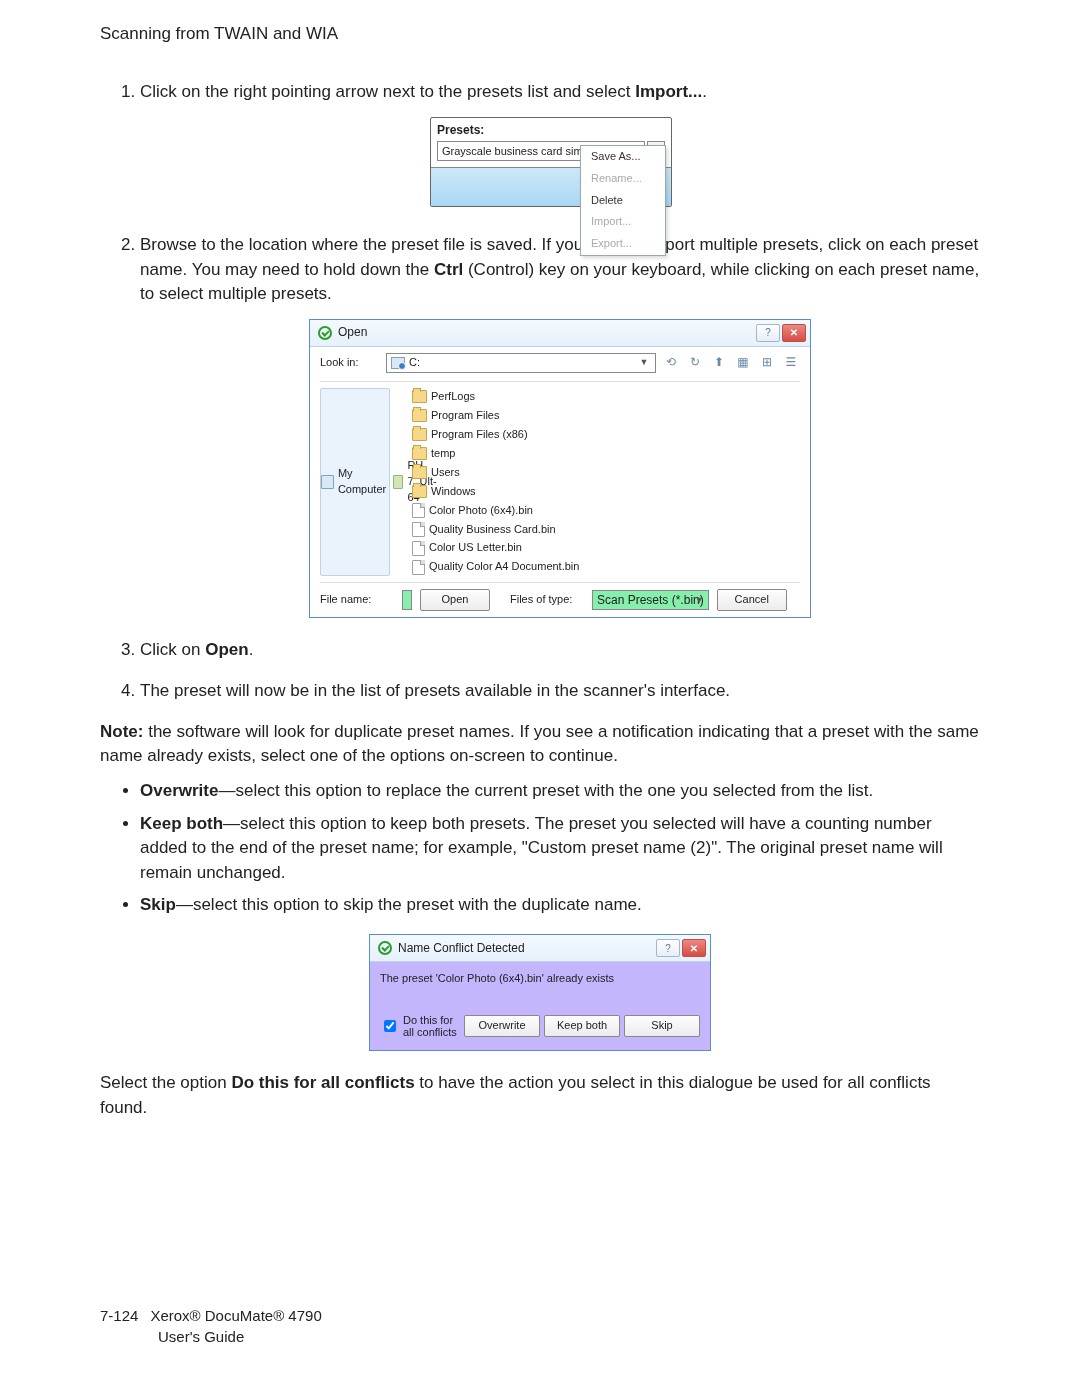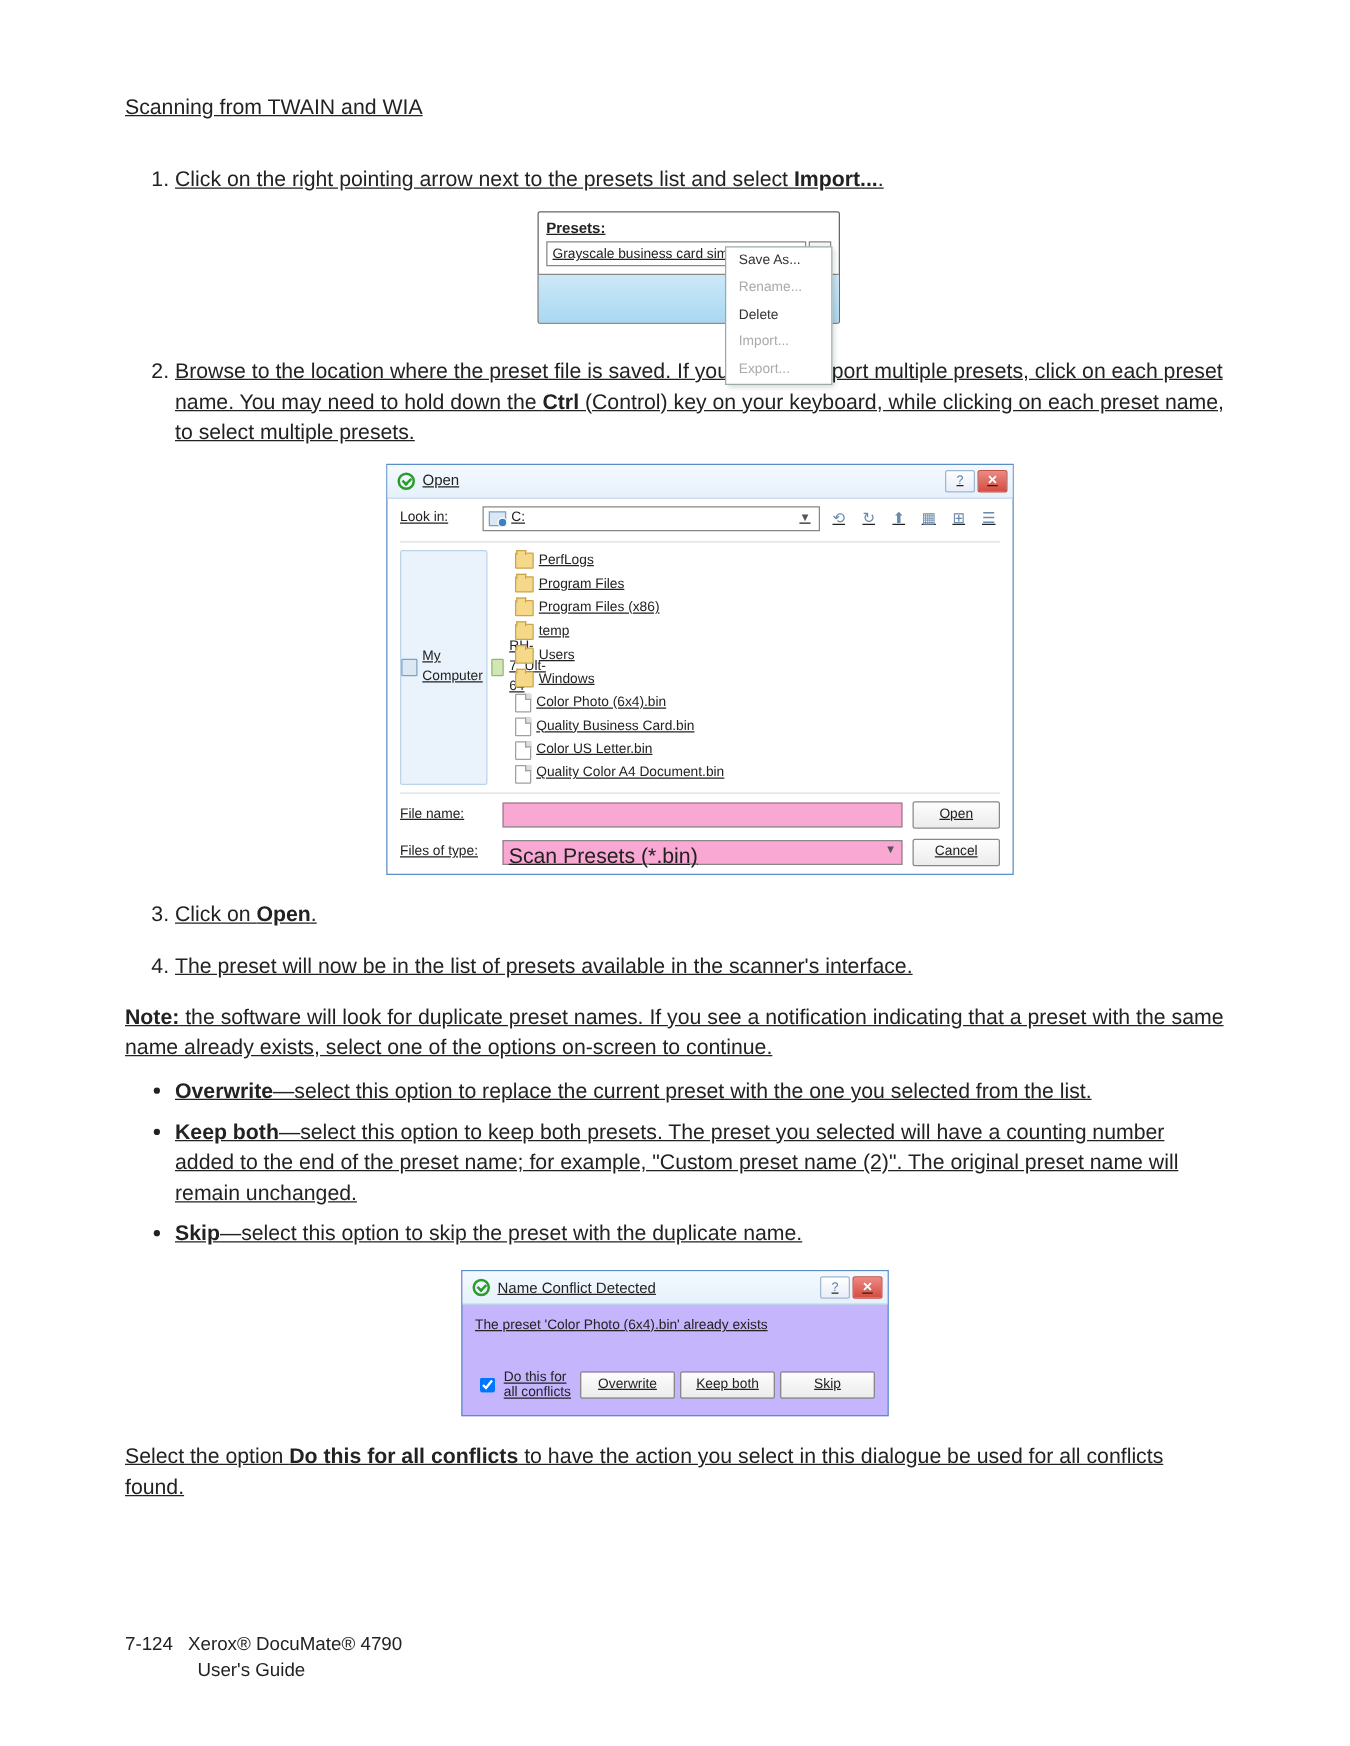--- a/index.html
+++ b/index.html
@@ -5,24 +5,23 @@
   body {
     margin: 0;
     padding: 0;
     background: #fff;
     font-family: Arial, Helvetica, sans-serif;
     color: #222;
   }
   .page {
     width: 1080px;
     min-height: 1397px;
-    padding: 76px 100px 50px 100px;
+    padding: 24px 100px 50px 100px;
     box-sizing: border-box;
     position: relative;
-    text-decoration: underline;
   }
   .section-heading {
     font-size: 17px;
     margin-bottom: 36px;
   }
   ol.main-list {
     list-style: decimal;
     padding-left: 40px;
     margin: 0;
   }
@@ -261,34 +260,34 @@
     background: #fff;
     border: 1px solid #a0a0a0;
     border-radius: 1px;
     position: relative;
   }
   .ico-file::after { content:""; position:absolute; right:-1px; top:-1px; width:4px; height:4px; background:#ddd; border-left:1px solid #a0a0a0; border-bottom:1px solid #a0a0a0; }
   .open-bottom {
     border-top: 1px solid #ddd;
     padding-top: 6px;
     margin-top: 6px;
-    display: flex; flex-direction: column; gap: 8px;
+    display: flex; flex-direction: row; gap: 20px;
   }
   .open-row {
     display: flex; align-items: center; gap: 8px;
   }
   .open-row-label { width: 74px; font-size: 11px; }
   .open-row-input {
     flex: 1;
     border: 1px solid #888;
     height: 18px;
-    background: #f9a8d4;
+    background: #86efac;
     padding: 0 4px;
-    font-size: 17px;
-    display: flex; 
+    font-size: 12px;
+    display: flex; align-items: center;
     position: relative;
   }
   .open-row-input.has-dd::after {
     content: "▼"; position: absolute; right: 4px; font-size: 9px; color: #555;
   }
   .open-row-btn {
     width: 68px; height: 20px;
     border: 1px solid #888;
     background: linear-gradient(#fdfdfd,#ececec);
     text-align: center;

